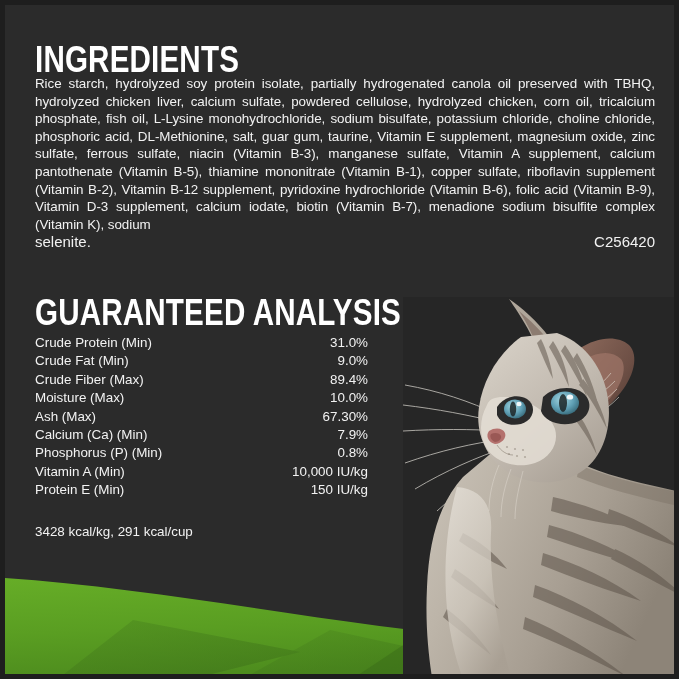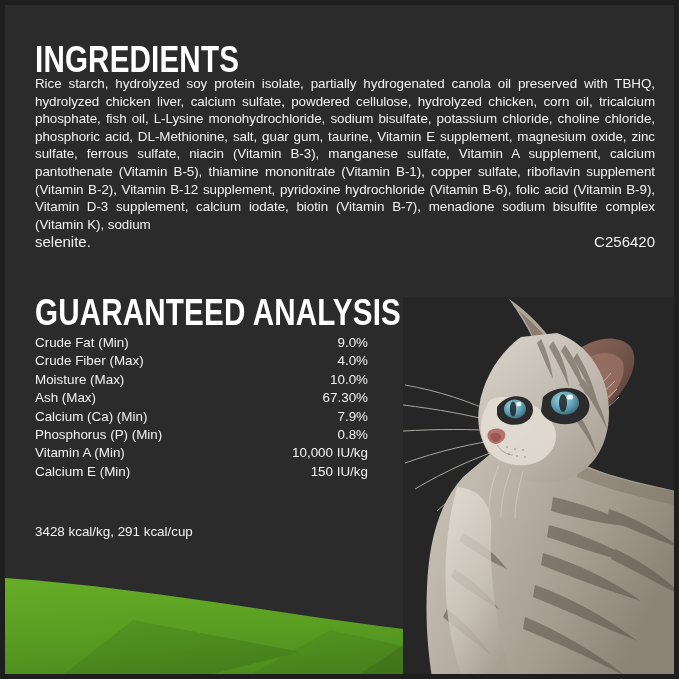--- a/index.html
+++ b/index.html
@@ -320,26 +320,30 @@
       </div>
 
       <div class="section ga-block" style="top:278px;">
         <h2 class="headline">GUARANTEED ANALYSIS</h2>
       </div>
 
       <div class="section ga-block">
         <table class="ga-table">
           <tbody id="ga-rows">
               <tr>
+                <td class="nut">Crude Protein (Min)</td>
+                <td class="val">31.0%</td>
+              </tr>
+              <tr>
                 <td class="nut">Crude Fat (Min)</td>
                 <td class="val">9.0%</td>
               </tr>
               <tr>
                 <td class="nut">Crude Fiber (Max)</td>
-                <td class="val">4.0%</td>
+                <td class="val">89.4%</td>
               </tr>
               <tr>
                 <td class="nut">Moisture (Max)</td>
                 <td class="val">10.0%</td>
               </tr>
               <tr>
                 <td class="nut">Ash (Max)</td>
                 <td class="val">67.30%</td>
               </tr>
               <tr>
@@ -348,21 +352,21 @@
               </tr>
               <tr>
                 <td class="nut">Phosphorus (P) (Min)</td>
                 <td class="val">0.8%</td>
               </tr>
               <tr>
                 <td class="nut">Vitamin A (Min)</td>
                 <td class="val">10,000 IU/kg</td>
               </tr>
               <tr>
-                <td class="nut">Calcium E (Min)</td>
+                <td class="nut">Protein E (Min)</td>
                 <td class="val">150 IU/kg</td>
               </tr>
             </tbody>
         </table>
       </div>
 
       <div class="section calorie-block">
         <p class="calorie-line">3428 kcal/kg, 291 kcal/cup</p>
       </div>
 

